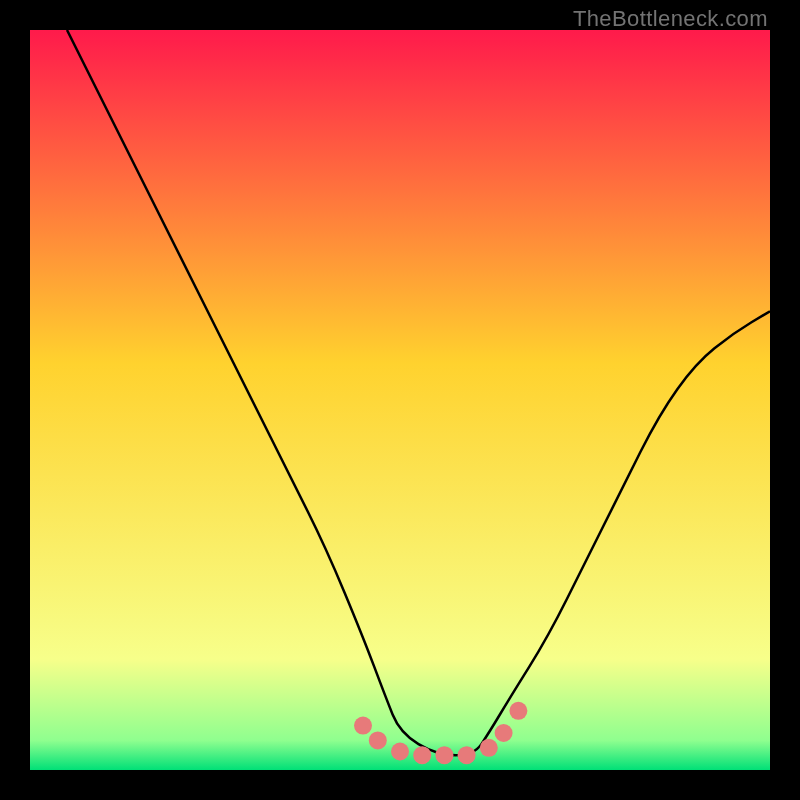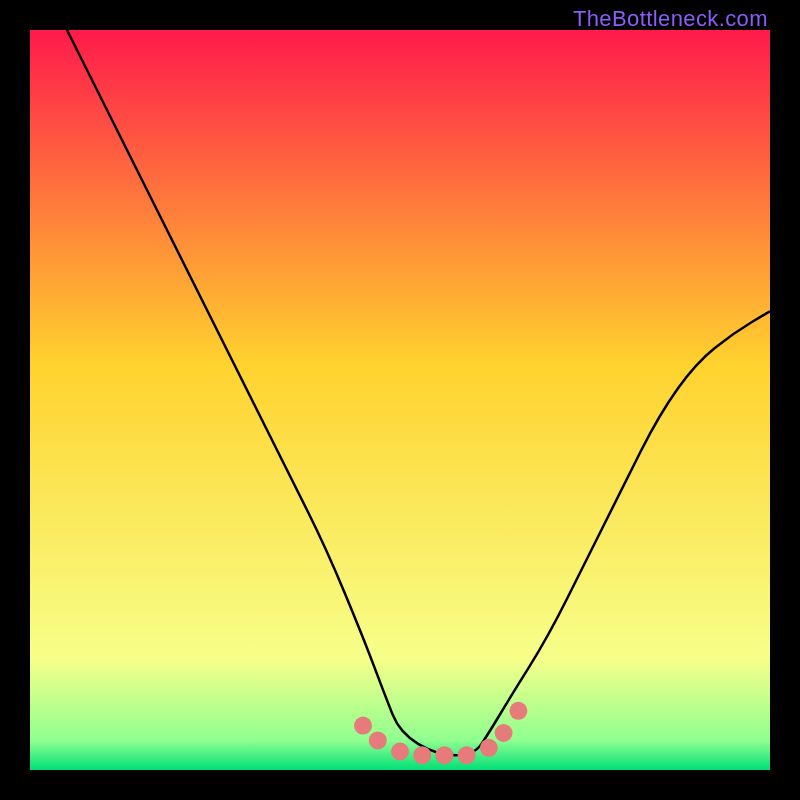--- a/index.html
+++ b/index.html
@@ -21,21 +21,21 @@
     position: absolute;
     left: 30px;
     top: 30px;
     width: 740px;
     height: 740px;
   }
   .watermark {
     position: absolute;
     top: 6px;
     right: 32px;
-    color: #8b5cf6;
+    color: #737373;
     font-size: 22px;
     font-weight: 500;
     letter-spacing: 0.4px;
   }
   svg { display: block; }
 </style>
 </head>
 <body>
 
 <div class="frame">

